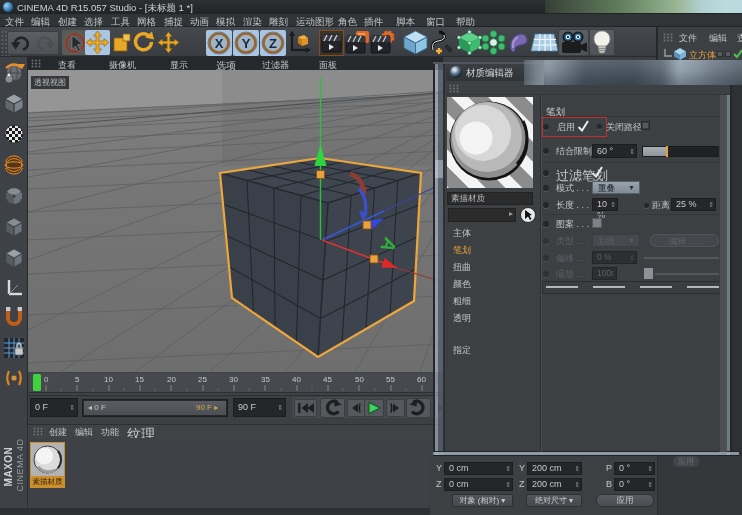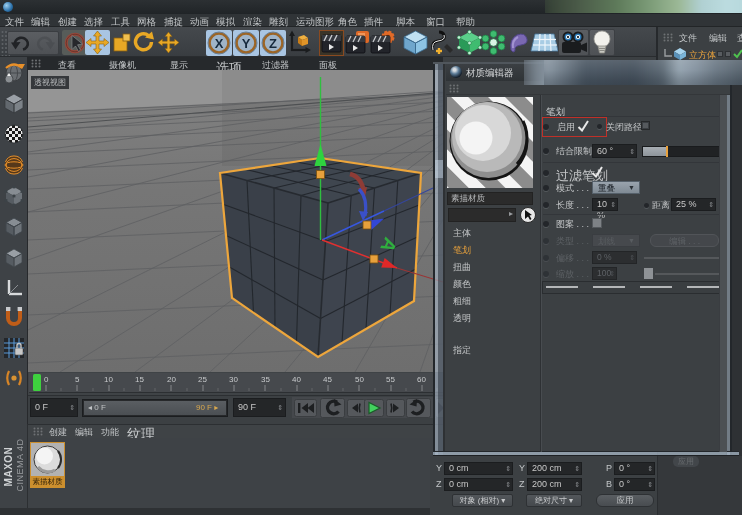--- a/index.html
+++ b/index.html
@@ -6,20 +6,21 @@
 #stage{position:relative;width:742px;height:515px;background:#3c4043;}
 .abs{position:absolute;}
 .txt{color:#c3c6c8;font-size:9.5px;white-space:nowrap;}
 .field{background:#242628;border:1px solid #1b1d1f;color:#c8c8c8;font-size:9px;line-height:12px;}
 </style></head>
 <body>
 <div id="stage">
 
 <div class="abs" style="left:0;top:0;width:742px;height:14px;background:linear-gradient(180deg,#2c3033,#202427);"></div>
 <div class="abs" style="left:3px;top:2px;width:10px;height:10px;border-radius:5px;background:radial-gradient(circle at 35% 35%,#9fd0ef,#2a6fa8 60%,#123a5e);"></div>
+<div class="abs" style="left:17px;top:1.5px;font-size:9.5px;color:#d2d5d7;white-space:nowrap;">CINEMA 4D R15.057 Studio - [未标题 1 *]</div>
 
 <div class="abs" style="left:0;top:14px;width:742px;height:13px;background:#303437;border-bottom:1px solid #222527;"></div>
 <div id="mainmenu">
 <div class="abs txt" style="left:5px;top:15.5px;">文件</div>
 <div class="abs txt" style="left:31px;top:15.5px;">编辑</div>
 <div class="abs txt" style="left:58px;top:15.5px;">创建</div>
 <div class="abs txt" style="left:84px;top:15.5px;">选择</div>
 <div class="abs txt" style="left:111px;top:15.5px;">工具</div>
 <div class="abs txt" style="left:137px;top:15.5px;">网格</div>
 <div class="abs txt" style="left:164px;top:15.5px;">捕捉</div>
@@ -395,21 +396,21 @@
           <circle cx="5" cy="4.5" r="1"></circle>
           <circle cx="8.5" cy="4.5" r="1"></circle>
           <circle cx="1.5" cy="7.5" r="1"></circle>
           <circle cx="5" cy="7.5" r="1"></circle>
           <circle cx="8.5" cy="7.5" r="1"></circle>
         </g>
       </svg>
 <div class="abs txt" style="left:58px;top:58.5px;font-size:9px;">查看</div>
 <div class="abs txt" style="left:109px;top:58.5px;font-size:9px;">摄像机</div>
 <div class="abs txt" style="left:170px;top:58.5px;font-size:9px;">显示</div>
-<div class="abs txt" style="left:216px;top:58.5px;font-size:13px;">选项</div>
+<div class="abs txt" style="left:216px;top:58.5px;font-size:10px;">选项</div>
 <div class="abs txt" style="left:262px;top:58.5px;font-size:9px;">过滤器</div>
 <div class="abs txt" style="left:319px;top:58.5px;font-size:9px;">面板</div>
 </div>
 
 <div class="abs" id="viewport" style="left:28px;top:70px;width:415px;height:302px;">
 <svg width="415" height="302" style="display:block">
 <defs>
 <linearGradient id="gnd" x1="0" y1="0" x2="0" y2="1">
 <stop offset="0" stop-color="#808080"></stop>
             <stop offset="0.35" stop-color="#767676"></stop>

